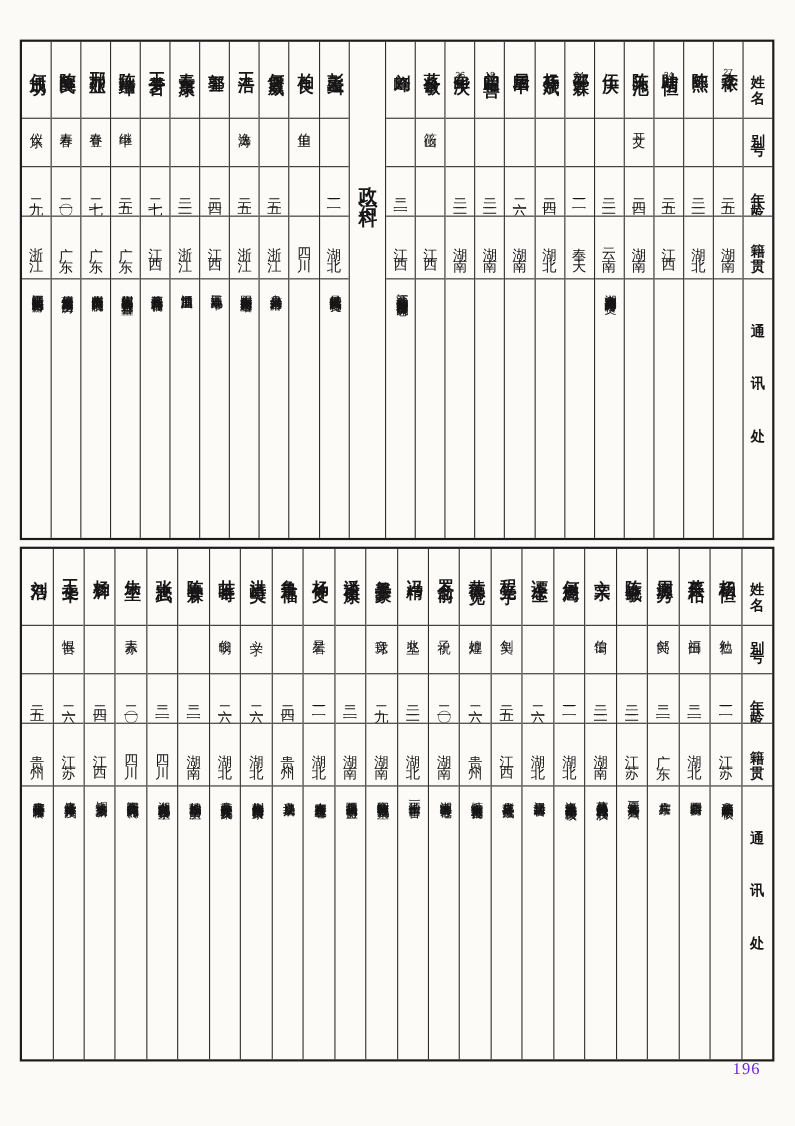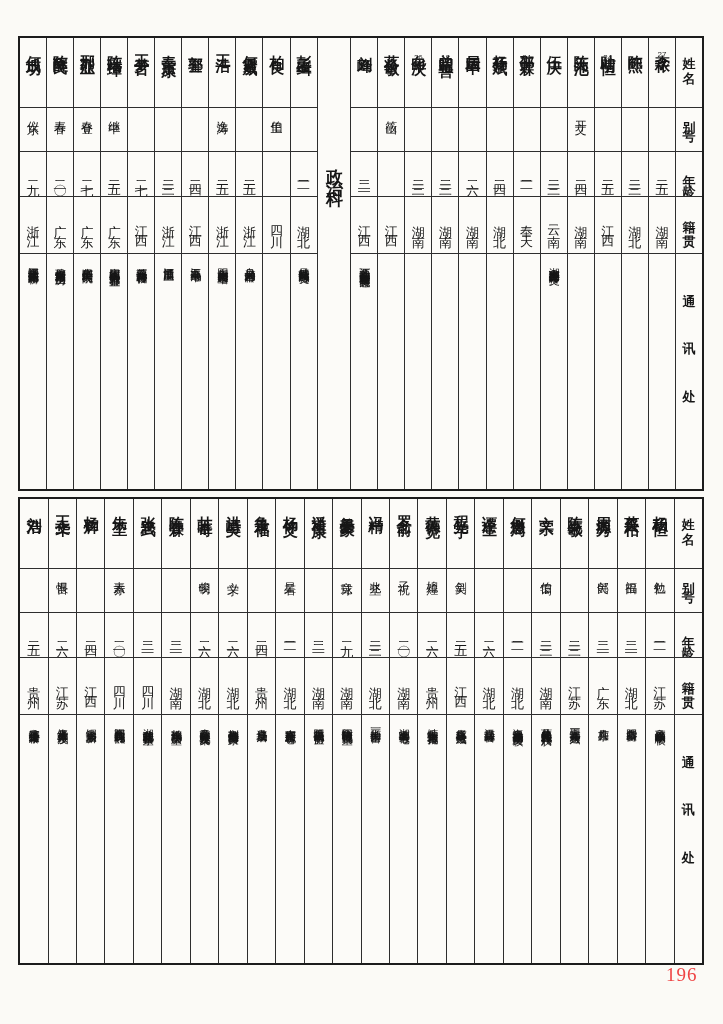--- a/index.html
+++ b/index.html
@@ -21,21 +21,21 @@
     flex:1 1 0;min-width:0;border-left:1px solid #2e2e2e;
     display:flex;flex-direction:column;box-sizing:border-box;
   }
   .col:last-child{border-left:none;}
   .col.divider{flex:1.25 1 0;align-items:center;}
   .cell{
     box-sizing:border-box;border-bottom:1px solid #2e2e2e;
     display:flex;flex-direction:column;align-items:center;
     overflow:hidden;flex:0 0 auto;
   }
-  .cell.name{height:70px;padding-top:5px;}
+  .cell.name{height:70px;padding-top:16px;}
   .cell.alias{height:44px;padding-top:3px;}
   .cell.age{height:45px;justify-content:center;}
   .cell.native{height:57px;justify-content:center;}
   .cell.addr{flex:1 1 auto;border-bottom:none;padding-top:5px;}
   .vtext{
     writing-mode:vertical-rl;text-orientation:upright;
     display:inline-block;max-height:100%;white-space:normal;
   }
   .nm{font-size:15px;font-weight:bold;letter-spacing:3px;line-height:17px;}
   .al{font-size:12px;letter-spacing:2px;line-height:14px;}
@@ -53,22 +53,22 @@
   .h-al{letter-spacing:9px;}
   .h-ag{letter-spacing:9px;}
   .h-nt{letter-spacing:14px;}
   .h-ad{letter-spacing:48px;padding-top:24px;}
   .divider-cell{
     flex:1 1 auto;border-bottom:none;display:flex;flex-direction:column;
     align-items:center;padding-top:118px;box-sizing:border-box;
   }
   .sec{font-size:17px;font-weight:bold;letter-spacing:10px;line-height:20px;}
   .pagenum{
-    position:absolute;left:666px;top:964px;font-size:19px;
-    letter-spacing:1px;color:#ef4444;
+    position:absolute;left:666px;top:964px;font-size:15px;
+    letter-spacing:1px;color:#6d28d9;
   }
 </style>
 </head>
 <body>
 
 <div id="top-band" class="band">
     <div class="col">
       <div class="cell name">
         <span class="vtext hdr h-nm">姓名</span>
       </div>

